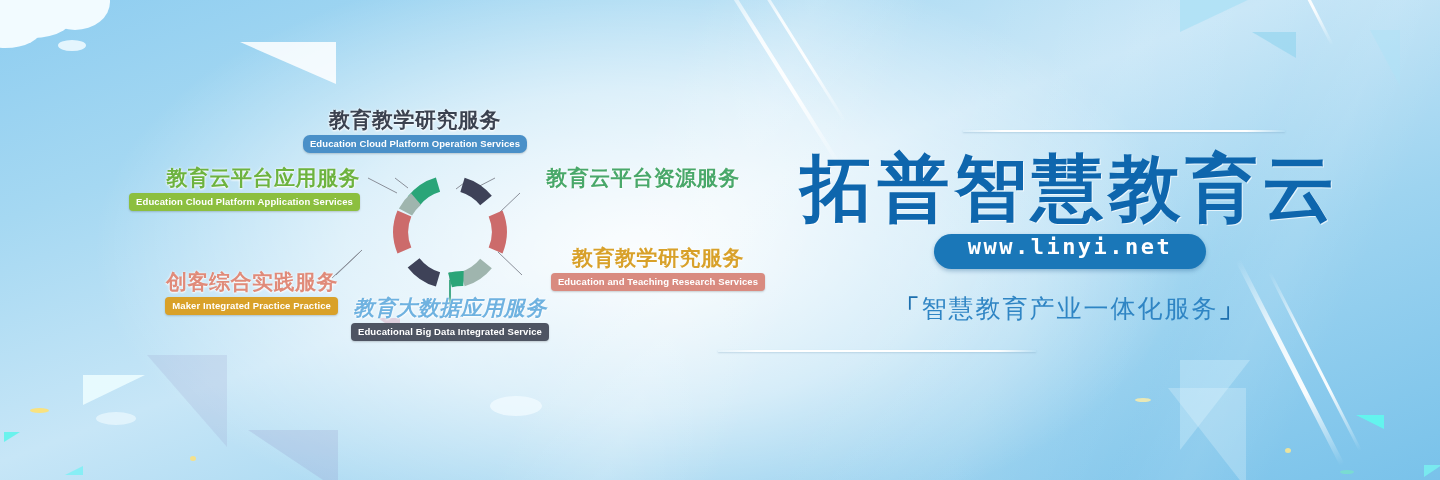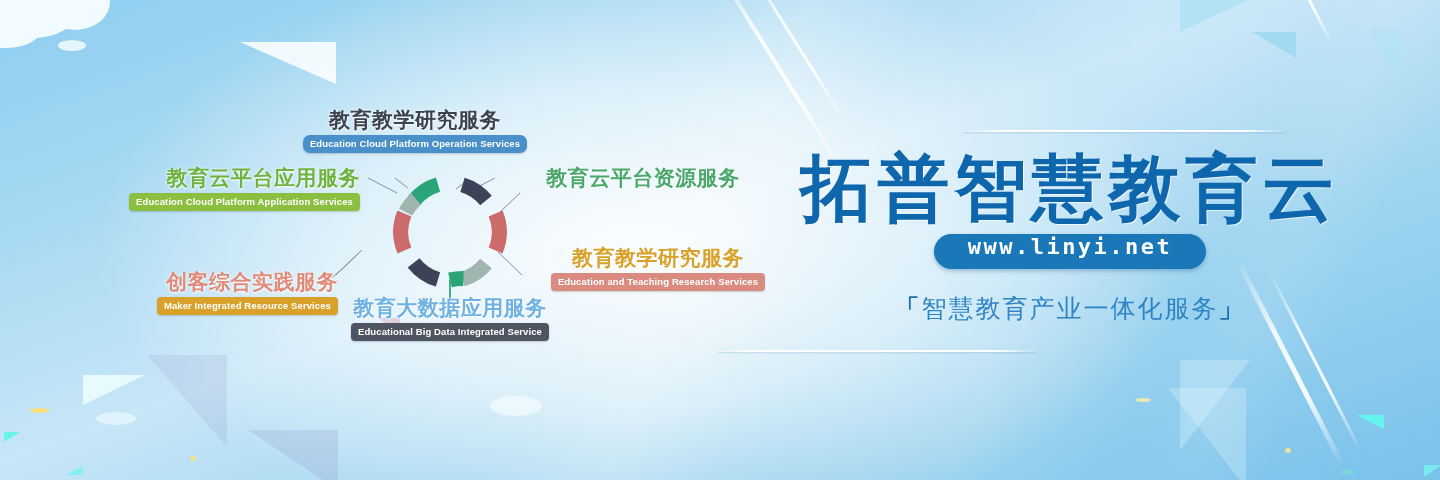--- a/index.html
+++ b/index.html
@@ -168,30 +168,30 @@
       <div class="cn" style="color:#6db33f;">教育云平台应用服务</div>
       <span class="en" style="background:#8cbf3f;">Education Cloud Platform Application Services</span>
     </div>
 
     <div class="lbl right" style="left:323px;top:68px;width:340px;">
       <div class="cn" style="color:#49a86a;">教育云平台资源服务</div>
     </div>
 
     <div class="lbl left" style="left:-130px;top:148px;width:318px;margin-top:24px;">
       <div class="cn" style="color:#e08b7a;">创客综合实践服务</div>
-      <span class="en" style="background:#d9a129;">Maker Integrated Resource Services</span>
+      <span class="en" style="background:#d9a129;">Maker Integrated Practice Practice</span>
     </div>
 
     <div class="lbl right" style="left:343px;top:148px;width:330px;">
       <div class="cn" style="color:#d8a12a;">教育教学研究服务</div>
       <span class="en" style="background:#d98b80;">Education and Teaching Research Services</span>
     </div>
 
     <div class="lbl center" style="left:105px;top:198px;width:390px;">
-      <div class="cn" style="color:#6fb2e0;">教育大数据应用服务</div>
+      <div class="cn" style="color:#6fb2e0;font-style:italic;">教育大数据应用服务</div>
       <span class="en" style="background:#4e5462;">Educational Big Data Integrated Service</span>
     </div>
   </div>
 
   <div id="right">
     <div id="hline-top"></div>
 
     <div id="maintitle">拓普智慧教育云</div>
 
     <div id="urlpill">

